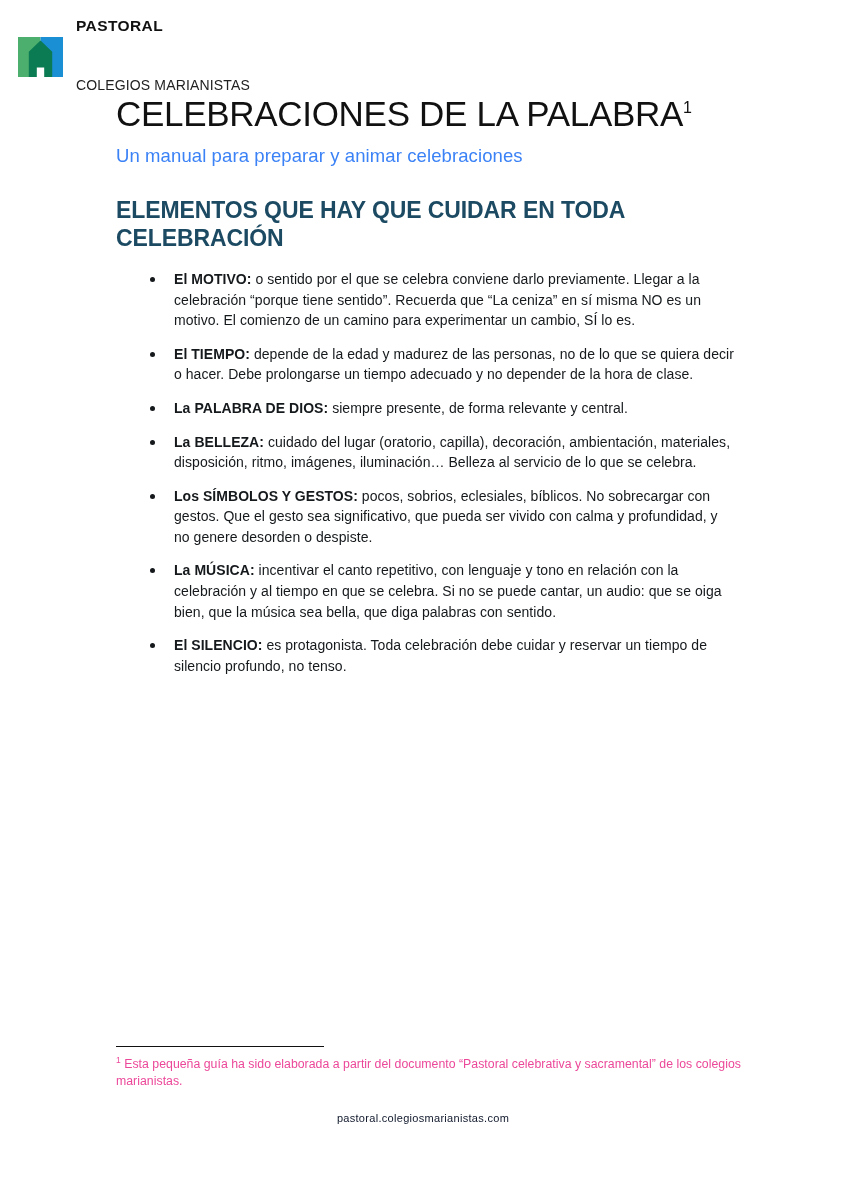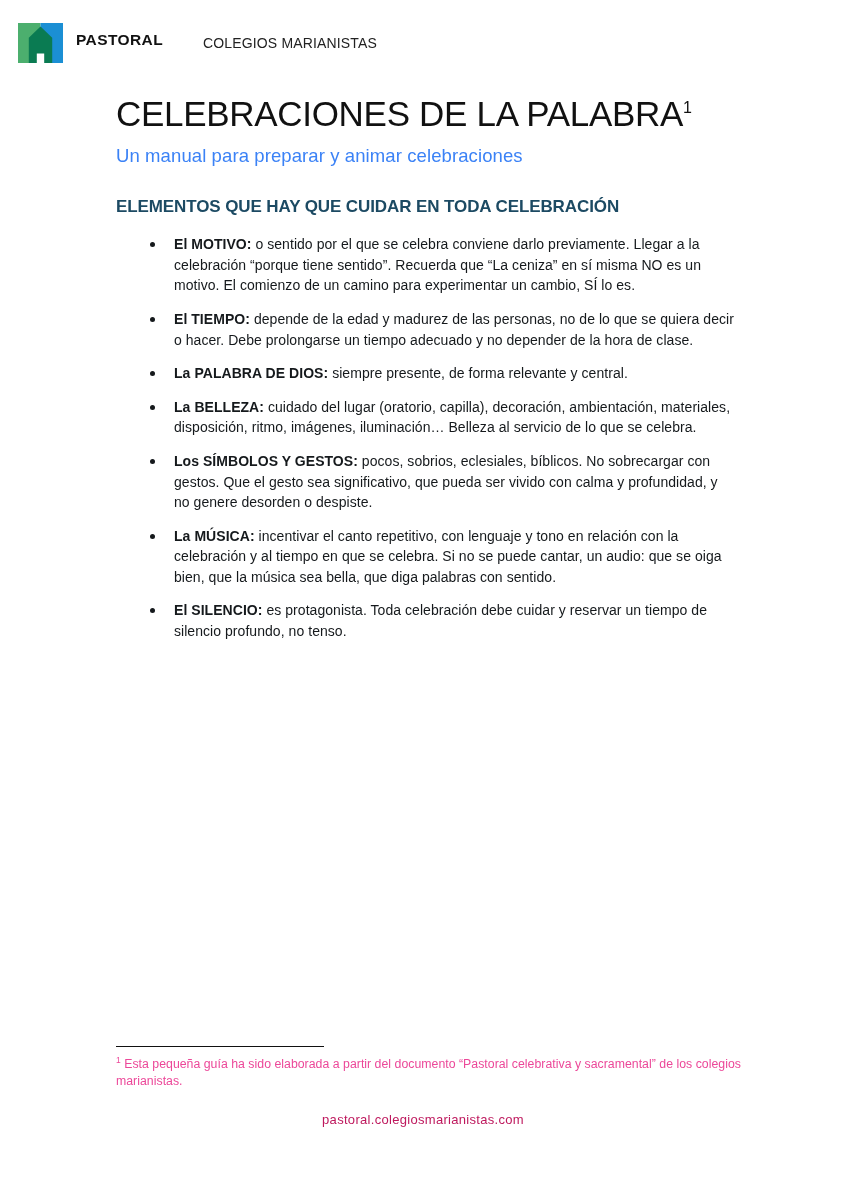--- a/index.html
+++ b/index.html
@@ -26,21 +26,21 @@
     gap: 13px;
   }
   .logo-mark {
     width: 45px;
     height: 45px;
     flex: 0 0 45px;
     display: block;
   }
   .logo-text {
     display: flex;
-    flex-direction: row;
+    flex-direction: column;
     line-height: 1;
     gap: 40px;
   }
   .logo-title {
     font-size: 15.5px;
     font-weight: bold;
     letter-spacing: 0.4px;
     color: #111111;
     font-family: "Liberation Sans", sans-serif;
   }
@@ -82,21 +82,21 @@
     font-size: 18.5px;
     font-weight: normal;
     color: #3b82f6;
     letter-spacing: 0.1px;
     line-height: 1.2;
   }
 
   .section-heading {
     margin: 30px 0 0 0;
     font-family: "Liberation Sans", sans-serif;
-    font-size: 17px;
+    font-size: 23px;
     font-weight: bold;
     color: #1c4a63;
     letter-spacing: -0.1px;
     line-height: 1.2;
   }
 
   
   ul.bullet-list {
     margin: 17px 0 0 0;
     padding: 0 0 0 28px;
@@ -150,23 +150,23 @@
     line-height: 0;
   }
 
   
   .page-footer {
     position: absolute;
     left: 0;
     right: 0;
     top: 1112px;
     text-align: center;
-    font-size: 13px;
+    font-size: 11px;
     letter-spacing: 0.3px;
-    color: #be185d;
+    color: #0f172a;
     font-family: "Liberation Sans", sans-serif;
   }
 </style>
 </head>
 <body>
 
 <div class="doc-header">
   <svg class="logo-mark" viewBox="0 0 45 45">
     <rect x="0" y="0" width="45" height="45" fill="#ffffff"></rect>
 

